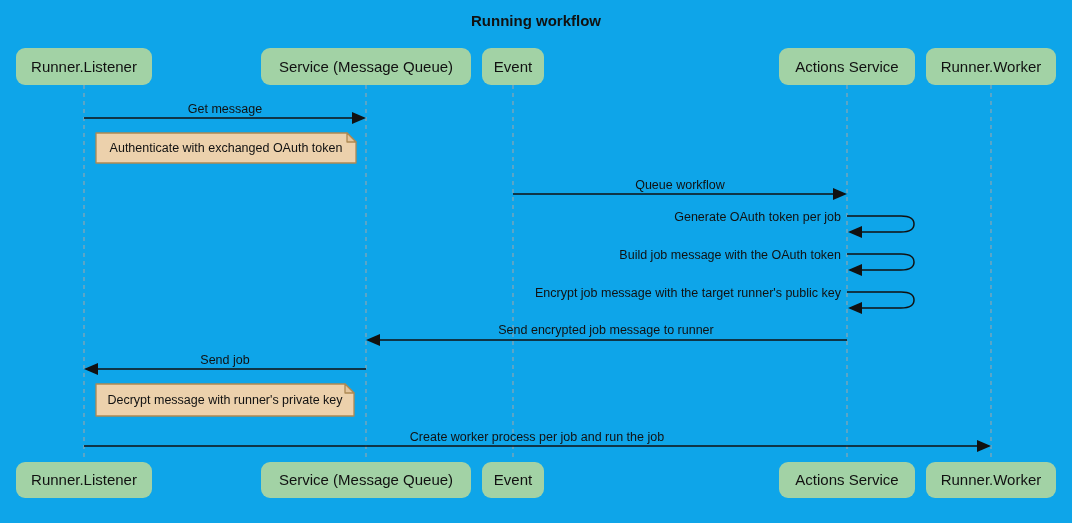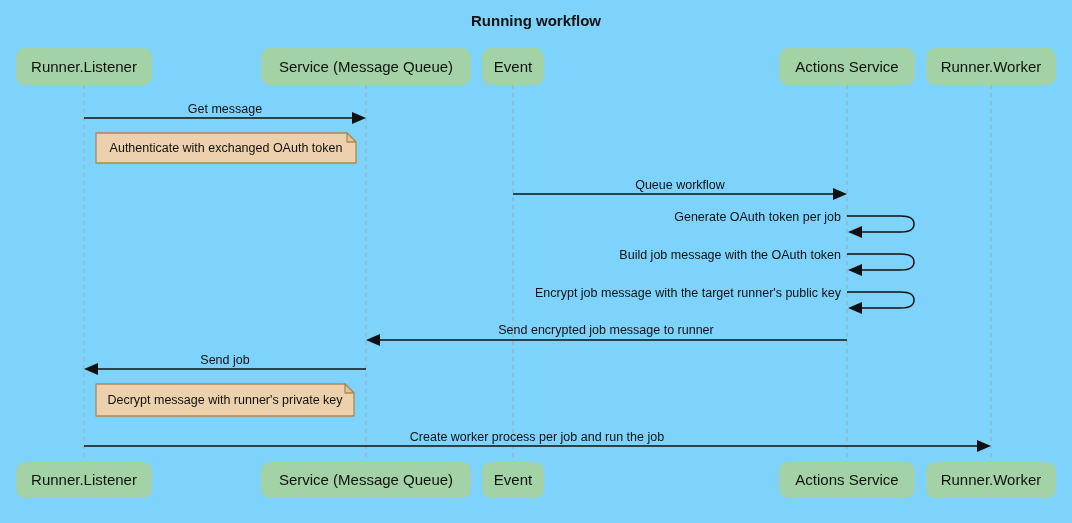--- a/index.html
+++ b/index.html
@@ -4,21 +4,21 @@
 <style>
   html, body {
     margin: 0;
     padding: 0;
     background: #ffffff;
   }
   .canvas {
     position: relative;
     width: 1072px;
     height: 523px;
-    background: #7dd3fc;
+    background: #0ea5e9;
     font-family: "Liberation Sans", sans-serif;
     overflow: hidden;
   }
   svg { display: block; }
   .title-text {
     font-family: "Liberation Sans", sans-serif;
     font-size: 15px;
     font-weight: bold;
     fill: #111111;
   }

